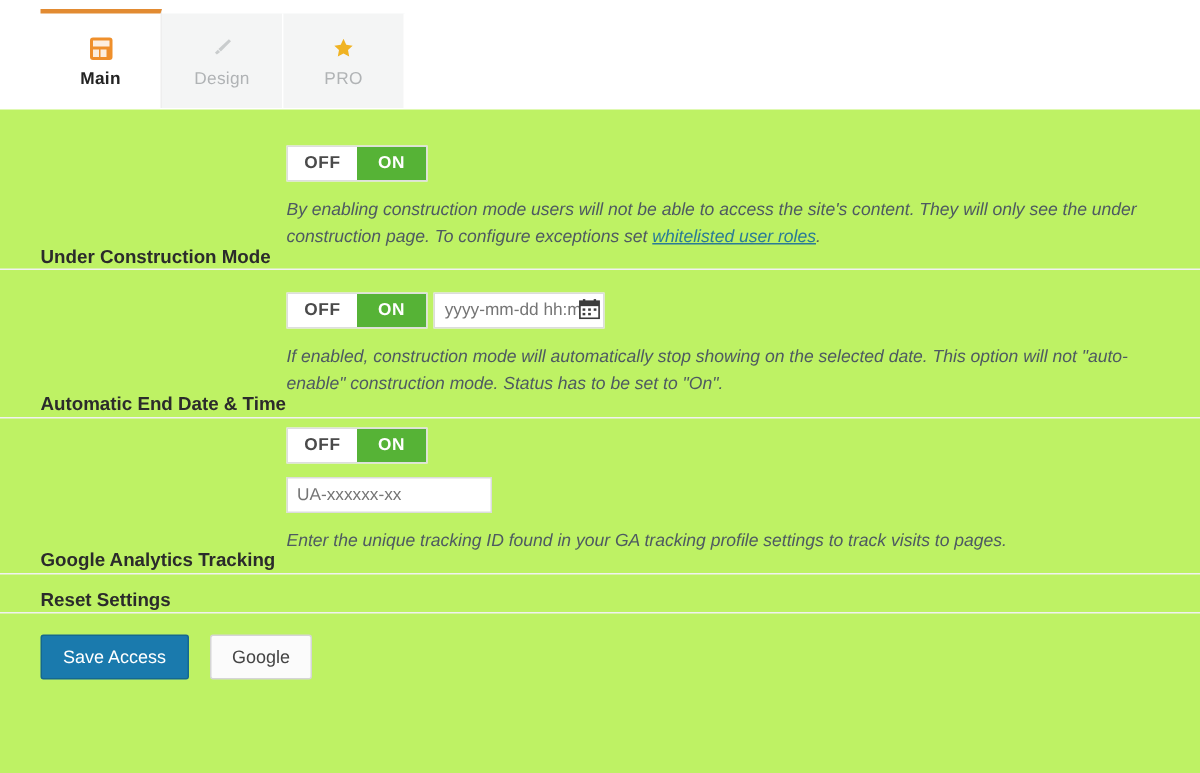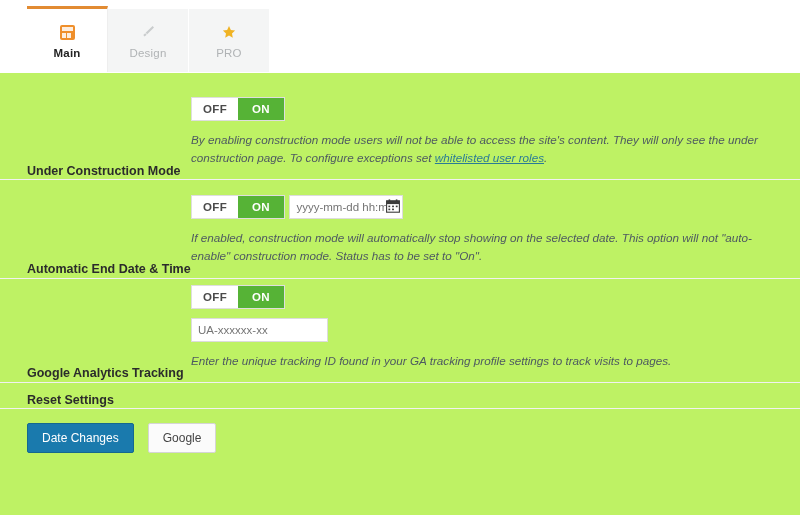--- a/index.html
+++ b/index.html
@@ -314,17 +314,17 @@
       </div>
     </div>
 
     <div class="row">
       <div class="label-col">Reset Settings</div>
     </div>
 
   </div>
 
   <div class="footer">
-    <button class="btn-primary">Date Changes</button>
+    <button class="btn-primary">Save Access</button>
     <button class="btn-secondary">Google</button>
   </div>
 
 </div>
 
 </body></html>

